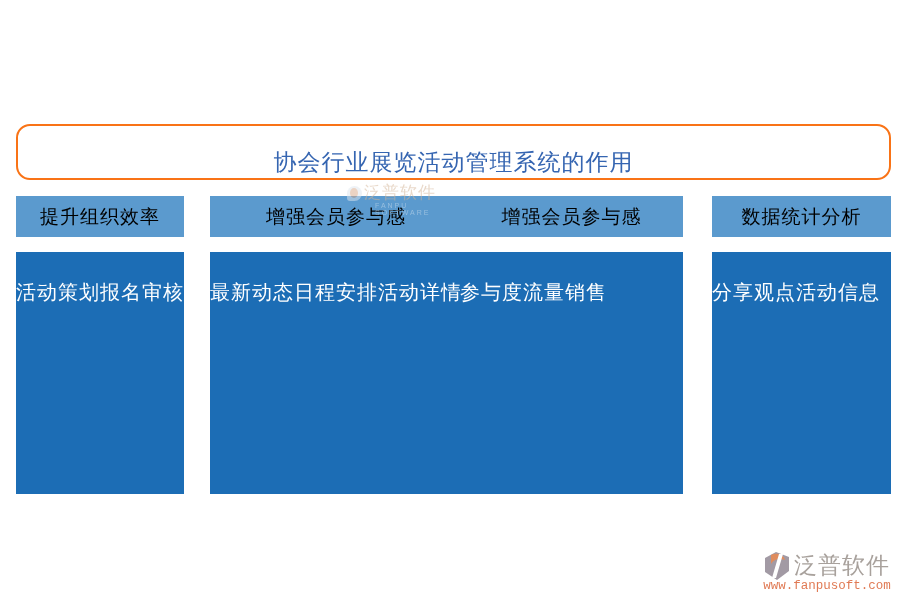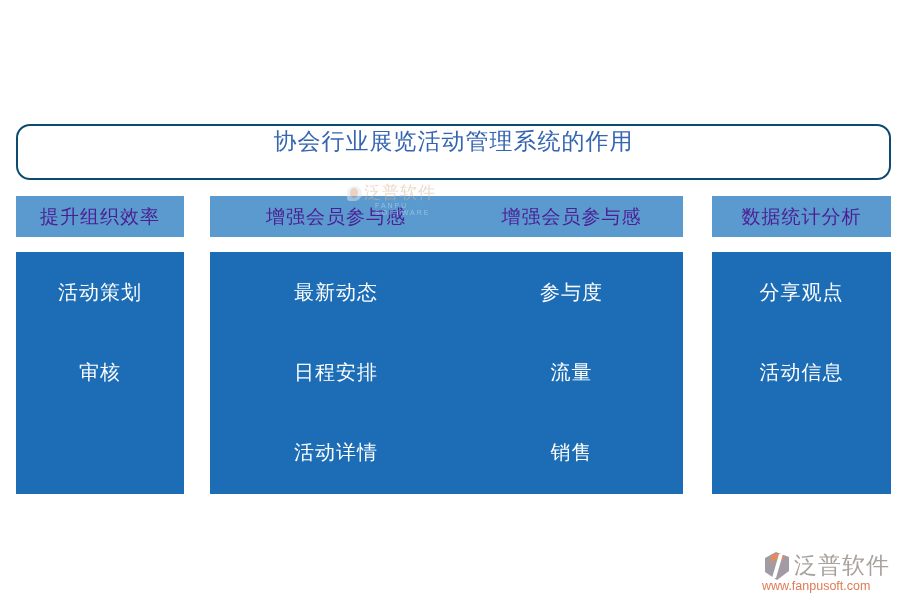--- a/index.html
+++ b/index.html
@@ -12,56 +12,56 @@
     font-family: "Liberation Serif", "DejaVu Serif", serif;
   }
 
   
   .title-box {
     position: absolute;
     left: 16px;
     top: 124px;
     width: 871px;
     height: 52px;
-    border: 2px solid #0c4a6e;
+    border: 2px solid #f97316;
     border-radius: 14px;
     background: #ffffff;
     display: flex;
-    align-items: flex-start;
+    align-items: flex-end;
     justify-content: center;
   }
   .title-box .title-text {
     color: #3565b1;
     font-size: 23px;
     letter-spacing: 1px;
   }
 
   
   .col { position: absolute; top: 196px; }
   .col-1 { left: 16px;  width: 168px; }
   .col-2 { left: 210px; width: 252px; }
   .col-3 { left: 460px; width: 223px; }
   .col-4 { left: 712px; width: 179px; }
 
   .col-header {
     height: 41px;
     background: #5b9ace;
-    color: #4c1d95;
+    color: #000000;
     font-size: 19px;
     display: flex;
     align-items: center;
     justify-content: center;
     letter-spacing: 1px;
   }
   .col-body {
     margin-top: 15px;
     height: 242px;
     background: #1c6db5;
     display: flex;
-    flex-direction: column;
+    flex-direction: row;
   }
   .col-item {
     height: 80px;
     display: flex;
     align-items: center;
     justify-content: center;
     color: #ffffff;
     font-size: 20px;
     letter-spacing: 1px;
   }
@@ -120,36 +120,38 @@
   .brand .brand-name {
     color: #a8a19c;
     font-size: 23px;
     letter-spacing: 1px;
     margin-left: 2px;
   }
   .brand .brand-url {
     color: #e07a54;
     font-size: 12.5px;
     margin-top: -2px;
-    font-family: Liberation Sans, sans-serif;
+    text-align: center;
+    font-family: Liberation Mono, monospace;
   }
 </style>
 </head>
 <body>
 
 <div class="stage">
 
   <div class="title-box">
     <span class="title-text">协会行业展览活动管理系统的作用</span>
   </div>
 
   <div class="col col-1">
     <div class="col-header">提升组织效率</div>
     <div class="col-body">
       <div class="col-item">活动策划</div>
+      <div class="col-item">报名</div>
       <div class="col-item">审核</div>
     </div>
   </div>
 
   <div class="col col-2">
     <div class="col-header">增强会员参与感</div>
     <div class="col-body">
       <div class="col-item">最新动态</div>
       <div class="col-item">日程安排</div>
       <div class="col-item">活动详情</div>

